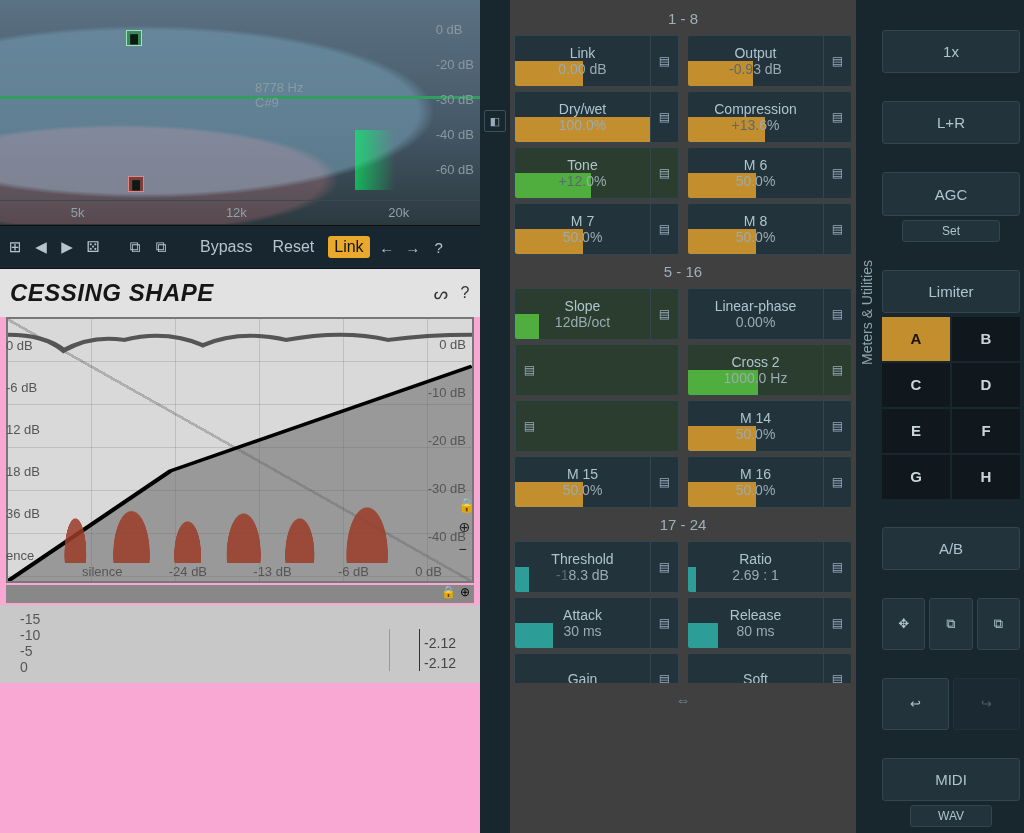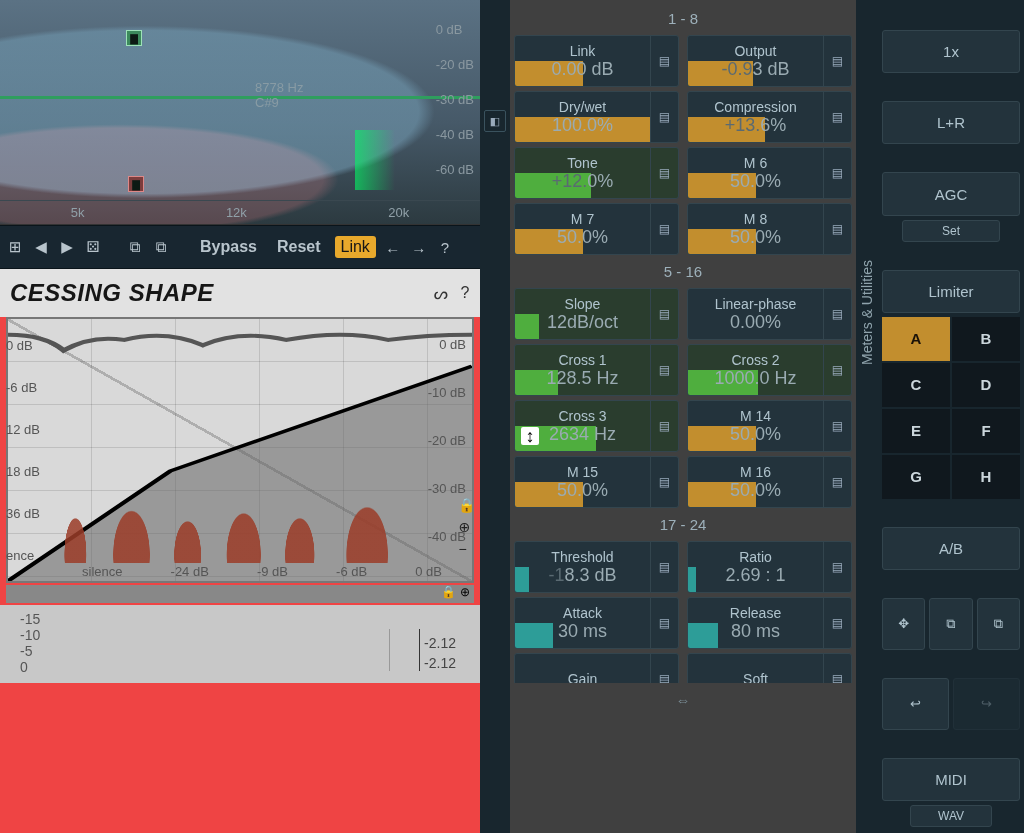--- a/index.html
+++ b/index.html
@@ -20,25 +20,25 @@
   .eq-xlabels{ position:absolute; bottom:4px; left:0; right:0; display:flex; justify-content:space-around;
                font:13px sans-serif; color:#90a0a8; padding-top:4px; border-top:1px solid #3a4850;}
   .eq-marker{ position:absolute; top:30px; width:16px; height:16px; background:#3c8a5c; color:#0d1a14;
               font:10px/16px sans-serif; text-align:center; border:1px solid #9de2b8;}
   .m1{left:126px;} .m2{left:128px; top:176px; background:#7c3c3c; border-color:#d88;}
   .eq-gradient-fill{ position:absolute; left:355px; top:130px; width:40px; height:60px;
      background:linear-gradient(to right, rgba(0,255,100,.6), transparent);}
 
   .toolbar2 { height:44px; display:flex; align-items:center; gap:8px; background:#182630; padding:0 6px;
               font:16px sans-serif; color:#b8c4cc; border-top:1px solid #0a141a; border-bottom:1px solid #0a141a;}
-  .tb-btn{ padding:2px 6px; border-radius:3px; cursor:pointer;font-weight:bold;}
+  .tb-btn{ padding:2px 6px; border-radius:3px; cursor:pointer;}
   .tb-btn.link{ background:#e8a92c; color:#161616; font-weight:500;}
   .tb-ico{ width:18px; text-align:center; font-size:15px; cursor:pointer;}
 
-  .shape-panel{ flex:1; background:#ef4444; position:relative; }
+  .shape-panel{ flex:1; background:#f9a8d4; position:relative; }
   .shape-head{ height:48px; display:flex; align-items:center; justify-content:space-between;
                background:#e2e2e2; padding:0 10px; color:#161616; font:italic 700 24px "Arial Black",sans-serif;
                letter-spacing:.5px;}
   .shape-tools{ font:normal 400 16px sans-serif; color:#333; display:flex; gap:12px;}
   .shape-graph{ height:266px; position:relative; background:#d9d9d9; margin:0 6px 2px 6px; border:2px solid #777;}
   .sg-ylabels{ position:absolute; left:-2px; top:6px; font:13px/42px sans-serif; color:#555;}
   .sg-ylabels-right{ position:absolute; right:6px; top:2px; font:13px/48px sans-serif; color:#555; text-align:right;}
   .sg-xlabels{ position:absolute; bottom:2px; left:30px; right:30px; display:flex; justify-content:space-between;
                font:13px sans-serif; color:#555;margin-left:44px;}
   .sg-grid{ position:absolute; inset:0;
@@ -75,21 +75,21 @@
   
   .params{ width:346px; background:#404040; padding:6px 4px 0 4px; display:flex; flex-direction:column; gap:4px;
            font:15px sans-serif; overflow:hidden;}
   .group-title{ text-align:center; color:#9db0ba; font-size:15px; padding:4px 0;}
   .param-row{ display:flex; gap:8px;}
   .param{ flex:1; background:#23333c; border-radius:3px; height:52px; display:flex; position:relative;
           border:1px solid #33454e; overflow:hidden;}
   .param.green{ background:#2a3d2e;} .param.green .pfill{background:#4fae3e;}
   .param-body{ flex:1; display:flex; flex-direction:column; justify-content:center; align-items:center; position:relative;}
   .pname{ color:#b0c4ce; font-size:14px; white-space:nowrap; overflow:hidden; max-width:100%; z-index:2;}
-  .pval{ color:#9aabb2; font-size:18px; z-index:2;}
+  .pval{ color:#9aabb2; font-size:14px; z-index:2;}
   .pval .alt{ color:#5a6a72;}
   .pfill{ position:absolute; left:0; top:50%; bottom:0; background:#c28e2e; z-index:1;}
   .pmenu{ width:28px; display:flex; align-items:center; justify-content:center; color:#9ab;
           border-left:1px solid #33454e; font-size:12px; cursor:pointer;}
   .cursor-updown{position:absolute; left:6px; bottom:6px; z-index:5; font:18px/18px sans-serif; color:#000;
      background:#fff; width:18px; height:18px; text-align:center; border-radius:2px;}
   .resize-handle{ text-align:center; color:#7a8d96; padding:4px 0; cursor:ns-resize;}
 
   
   .meter-strip{ width:22px; background:#18262e; display:flex; flex-direction:column; align-items:center;
@@ -183,21 +183,21 @@
       <div class="sg-ylabels-right">
         <div>0 dB</div>
           <div>-10 dB</div>
         <div>-20 dB</div>
           <div>-30 dB</div>
         <div>-40 dB</div>
       </div>
       <div class="sg-xlabels">
         <span>silence</span>
           <span>-24 dB</span>
-        <span>-9 dB</span>
+        <span>-13 dB</span>
           <span>-6 dB</span>
         <span>0 dB</span>
       </div>
       <div class="sg-side-icons">
         <span>🔒</span>
         <span>⊕</span>
         <span>−</span>
       </div>
     </div>
     <div class="shape-scroll"></div>
@@ -321,46 +321,34 @@
           <div class="pfill" style="width:0%;background:#c28e2e"></div>
           <div class="pname">Linear-phase</div>
           <div class="pval">0.00%</div>
 
         </div>
         <div class="pmenu">▤</div>
       </div>
     </div>
   <div class="param-row">
       <div class="param green">
-        <div class="param-body">
-          <div class="pfill" style="width:32%;background:#4fae3e"></div>
-          <div class="pname">Cross 1</div>
-          <div class="pval">128.5 Hz</div>
-
-        </div>
         <div class="pmenu">▤</div>
       </div>
       <div class="param green">
         <div class="param-body">
           <div class="pfill" style="width:52%;background:#4fae3e"></div>
           <div class="pname">Cross 2</div>
           <div class="pval">1000.0 Hz</div>
 
         </div>
         <div class="pmenu">▤</div>
       </div>
     </div>
   <div class="param-row">
       <div class="param green">
-        <div class="param-body">
-          <div class="pfill" style="width:60%;background:#4fae3e"></div>
-          <div class="pname">Cross 3</div>
-          <div class="pval">2634 Hz</div>
-          <div class="cursor-updown">↕</div>
-        </div>
         <div class="pmenu">▤</div>
       </div>
       <div class="param">
         <div class="param-body">
           <div class="pfill" style="width:50%;background:#c28e2e"></div>
           <div class="pname">M 14</div>
           <div class="pval">50.0%</div>
 
         </div>
         <div class="pmenu">▤</div>

